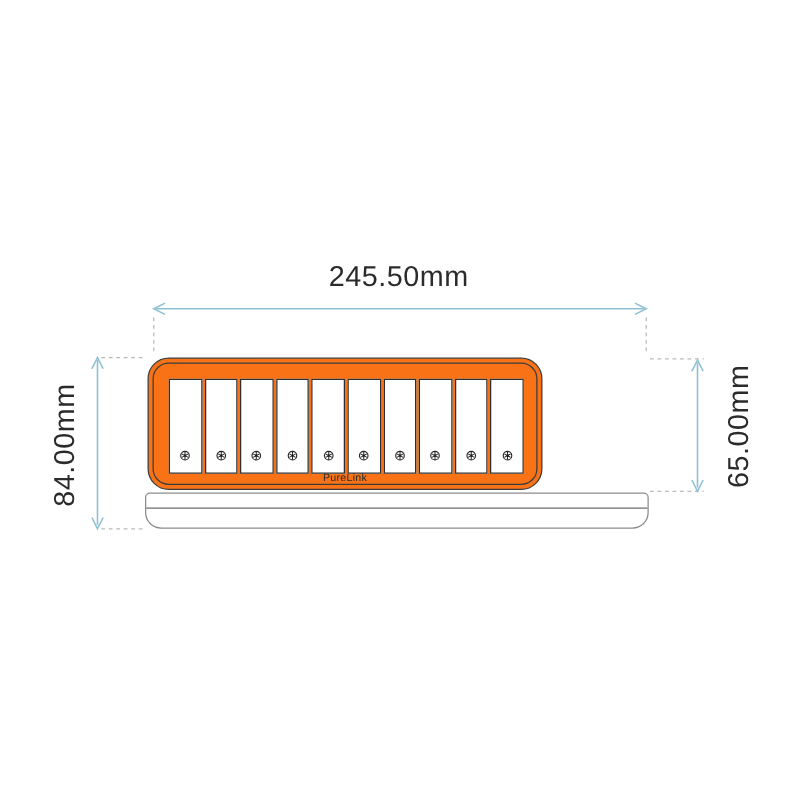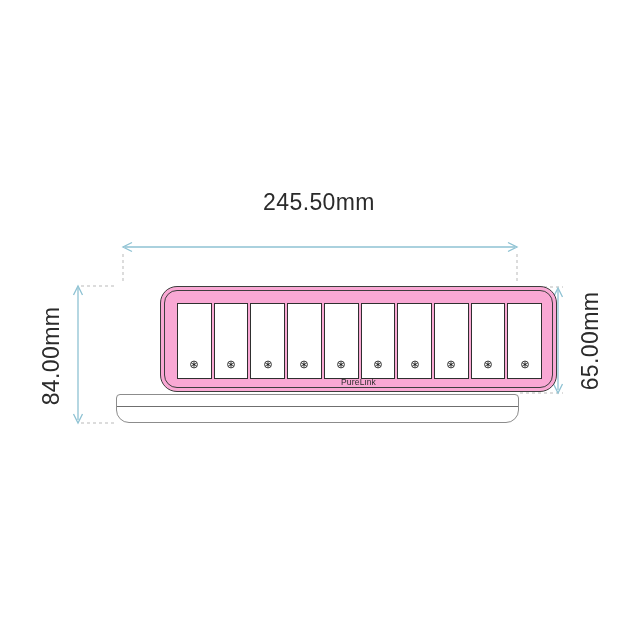--- a/index.html
+++ b/index.html
@@ -26,48 +26,47 @@
   .dim-label {
     position: absolute;
     color: #2b2b2b;
     font-size: 23px;
     letter-spacing: 0.4px;
     text-align: center;
     white-space: nowrap;
   }
   .dim-top {
     left: 239px;
-    top: 189px;
+    top: 208px;
     width: 160px;
   }
   .dim-left {
     left: -9px;
     top: 343px;
     width: 120px;
     height: 26px;
     transform: rotate(-90deg);
   }
   .dim-right {
     left: 530px;
     top: 328px;
     width: 120px;
     height: 26px;
     transform: rotate(-90deg);
   }
   .device {
     position: absolute;
     left: 118px;
     top: 286px;
-    width: 397px;
+    width: 316px;
     height: 106px;
     border: 1.5px solid #3d3d3d;
     border-radius: 17px;
-    background: #f9a8d4;
+    background: #f97316;
     box-sizing: border-box;
-    margin-left: 42px;
   }
   .device-inner {
     position: absolute;
     inset: 3px;
     border: 1.3px solid #3d3d3d;
     border-radius: 13px;
   }
   .slots {
     position: absolute;
     left: 12px;

